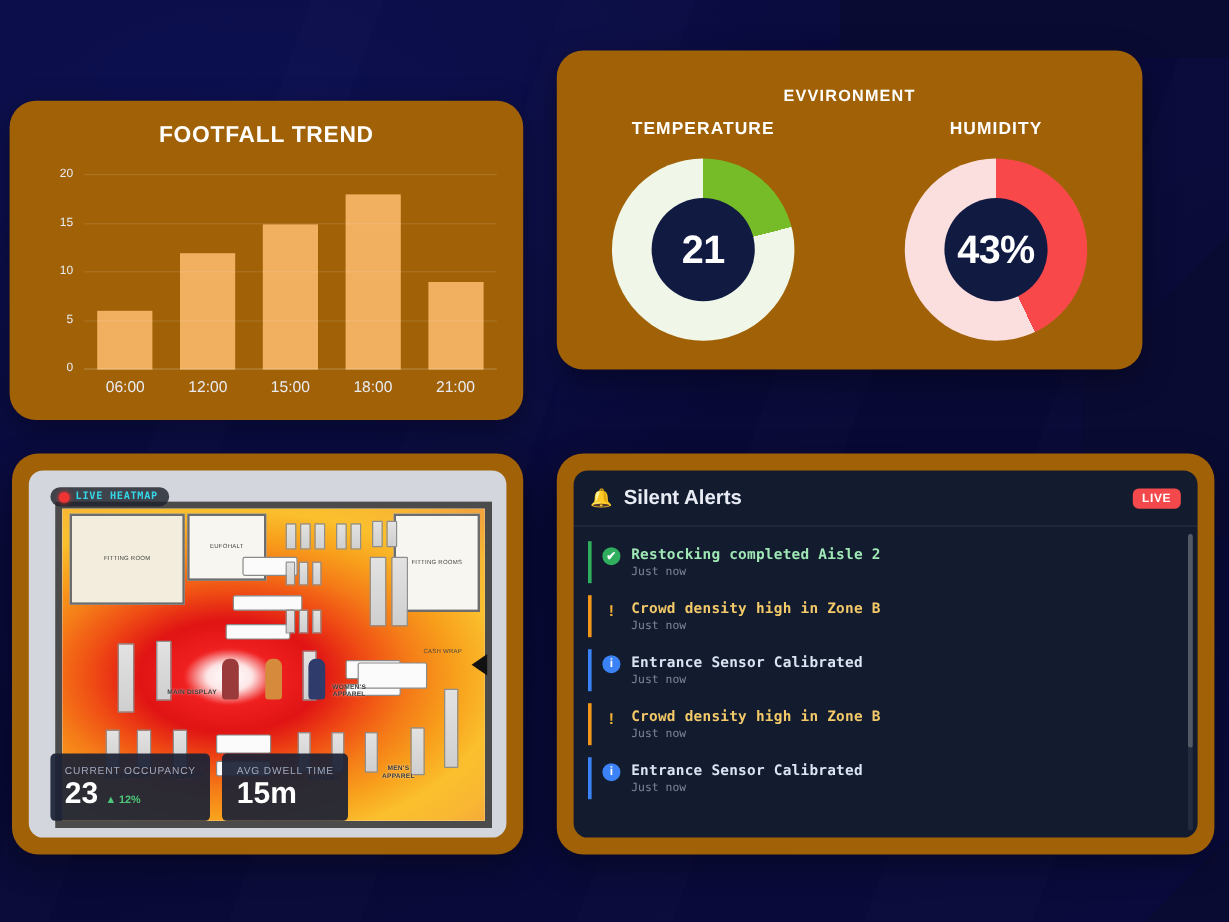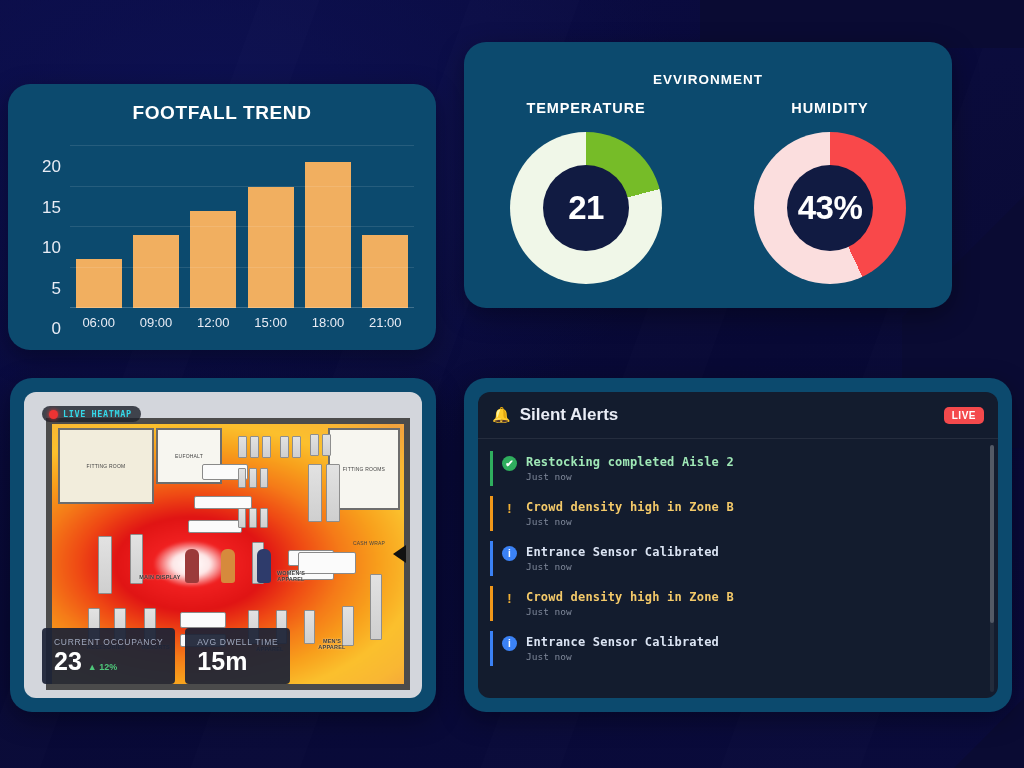--- a/index.html
+++ b/index.html
@@ -44,21 +44,21 @@
   .tri-low {
     position:absolute; bottom:0; right:0;
     width:0; height:0;
     border-top:70px solid transparent;
     border-right:70px solid #0a0b33;
   }
 
   
   .card {
     position:absolute; z-index:2;
-    background:#0c4a6e;
+    background:#a16207;
     border-radius:22px;
     box-shadow:0 8px 26px rgba(0,0,0,0.35);
   }
   #footfall-card { left:8px;  top:84px;  width:428px; height:266px; }
   #env-card      { left:464px;top:42px;  width:488px; height:266px; }
   #heat-card     { left:10px; top:378px; width:426px; height:334px; }
   #alerts-card   { left:464px;top:378px; width:548px; height:334px; }
 
   
   .card-title {
@@ -67,23 +67,22 @@
   }
   #footfall-title { font-size:19px; padding-top:18px; }
   .chart-area { position:absolute; left:0; top:48px; width:428px; height:218px; }
   .plot {
     position:absolute; left:62px; top:14px; right:22px; bottom:42px;
   }
   .gridline { position:absolute; left:0; right:0; height:1px; background:rgba(255,255,255,0.11); }
   .gridline.base { background:rgba(255,255,255,0.22); }
   .ytick {
     position:absolute; right:100%; margin-right:9px;
-    color:#e9ecf5; font-size:17px; transform:translateY(-50%);
+    color:#e9ecf5; font-size:10px; transform:translateY(-50%);
     white-space:nowrap;
-    margin-top:22px;
   }
   .bars { position:absolute; inset:0; display:flex; align-items:flex-end; }
   .bar-slot { flex:1; display:flex; flex-direction:column; align-items:center; justify-content:flex-end; height:100%; position:relative; }
   .bar { width:46px; background:#f1af60; }
   .xtick {
     position:absolute; top:100%; margin-top:7px;
     color:#e9ecf5; font-size:13px; white-space:nowrap;
   }
 
   
@@ -237,24 +236,20 @@
 </div>
 
 <div class="card" id="footfall-card">
   <div class="card-title" id="footfall-title">FOOTFALL TREND</div>
   <div class="chart-area">
     <div class="plot" id="plot">
       <div class="bars" id="bars">
           <div class="bar-slot">
             <div class="bar" style="height: 30%; background: rgb(241, 175, 96);"></div>
             <div class="xtick">06:00</div>
-          </div>
-          <div class="bar-slot">
-            <div class="bar" style="height: 45%; background: rgb(241, 175, 96);"></div>
-            <div class="xtick">09:00</div>
           </div>
           <div class="bar-slot">
             <div class="bar" style="height: 60%; background: rgb(241, 175, 96);"></div>
             <div class="xtick">12:00</div>
           </div>
           <div class="bar-slot">
             <div class="bar" style="height: 75%; background: rgb(241, 175, 96);"></div>
             <div class="xtick">15:00</div>
           </div>
           <div class="bar-slot">

